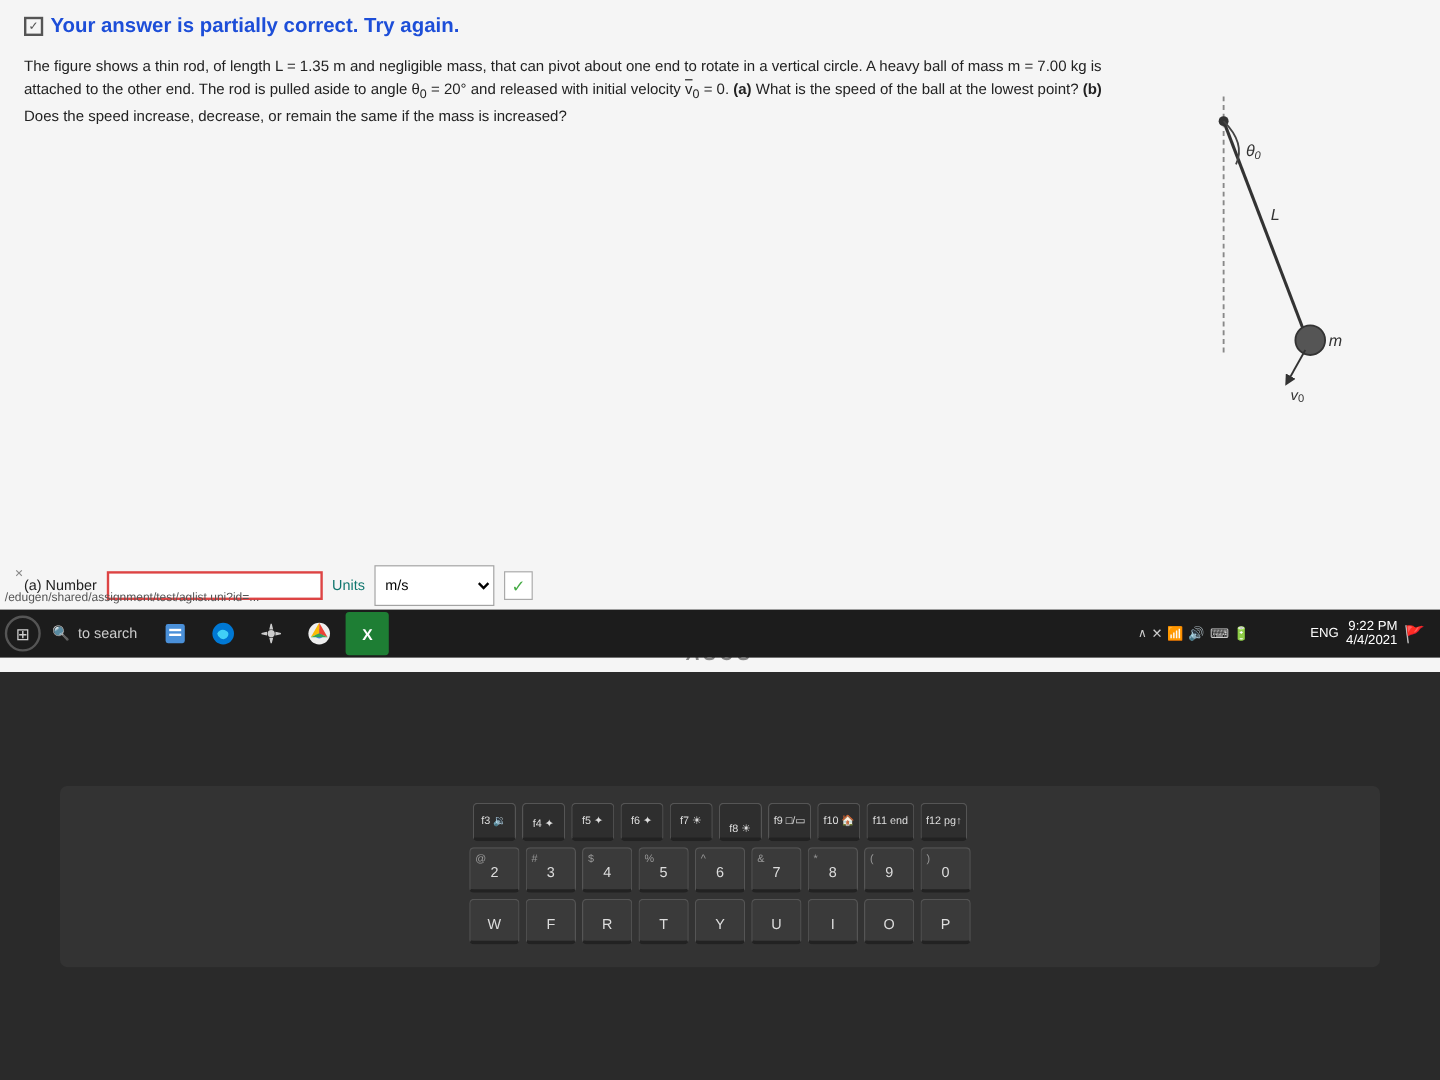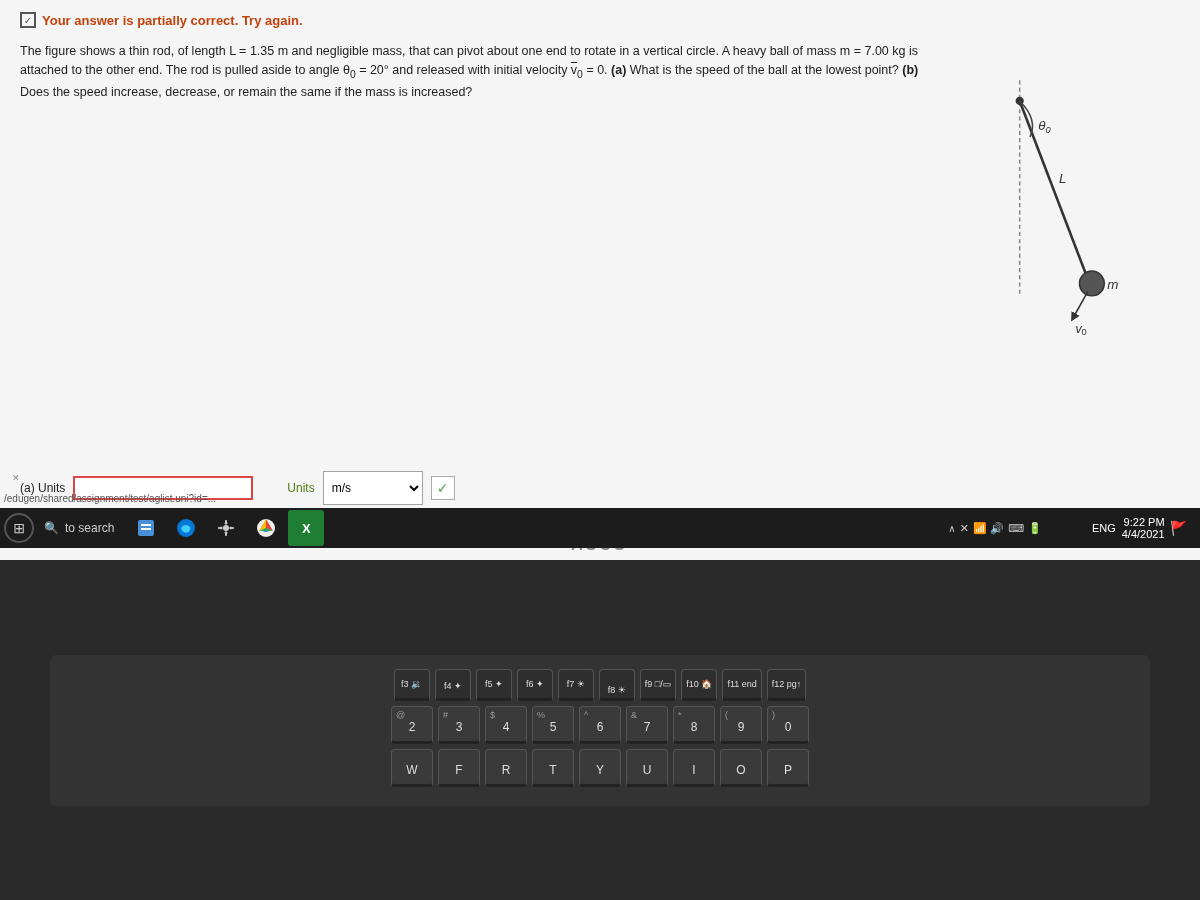--- a/index.html
+++ b/index.html
@@ -46,23 +46,23 @@
       border: 2px solid #555;
       display: flex;
       align-items: center;
       justify-content: center;
       font-size: 10px;
       color: #555;
       flex-shrink: 0;
     }
 
     .partial-correct-text {
-      font-size: 13px;
+      font-size: 17px;
       font-weight: bold;
-      color: #c2410c;
+      color: #1d4ed8;
     }
 
     .problem-text {
       font-size: 12.5px;
       color: #222;
       line-height: 1.55;
       max-width: 900px;
     }
 
     .answer-section {
@@ -84,22 +84,21 @@
       width: 180px;
       height: 24px;
       border: 2px solid #d44;
       background: white;
       padding: 2px 4px;
       font-size: 12px;
     }
 
     .units-label {
       font-size: 12px;
-      color: #4d7c0f;
-      margin-left: 26px;
+      color: #0f766e;
     }
 
     .units-select {
       width: 100px;
       height: 34px;
       border: 1px solid #a3a3a3;
       background: white;
       font-size: 12px;
       padding: 0 4px;
     }
@@ -350,21 +349,21 @@
       <text x="184" y="255" font-size="12" fill="#333"><tspan font-style="italic">v</tspan><tspan font-size="9" dy="2">0</tspan></text>
       <defs>
         <marker id="arr" markerWidth="6" markerHeight="6" refX="3" refY="3" orient="auto">
           <path d="M0,0 L6,3 L0,6 Z" fill="#333"></path>
         </marker>
       </defs>
     </svg>
 
     <div class="answer-section">
       <div class="x-close">✕</div>
-      <span class="number-label" style="margin-left:10px">(a) Units</span>
+      <span class="number-label" style="margin-left:10px">(a) Number</span>
       <input type="text" class="number-input" value="" style="">
       <span class="units-label">Units</span>
       <select class="units-select">
         <option>m/s</option>
         <option>ft/s</option>
         <option>km/h</option>
       </select>
       <div class="check-btn">✓</div>
     </div>
 

